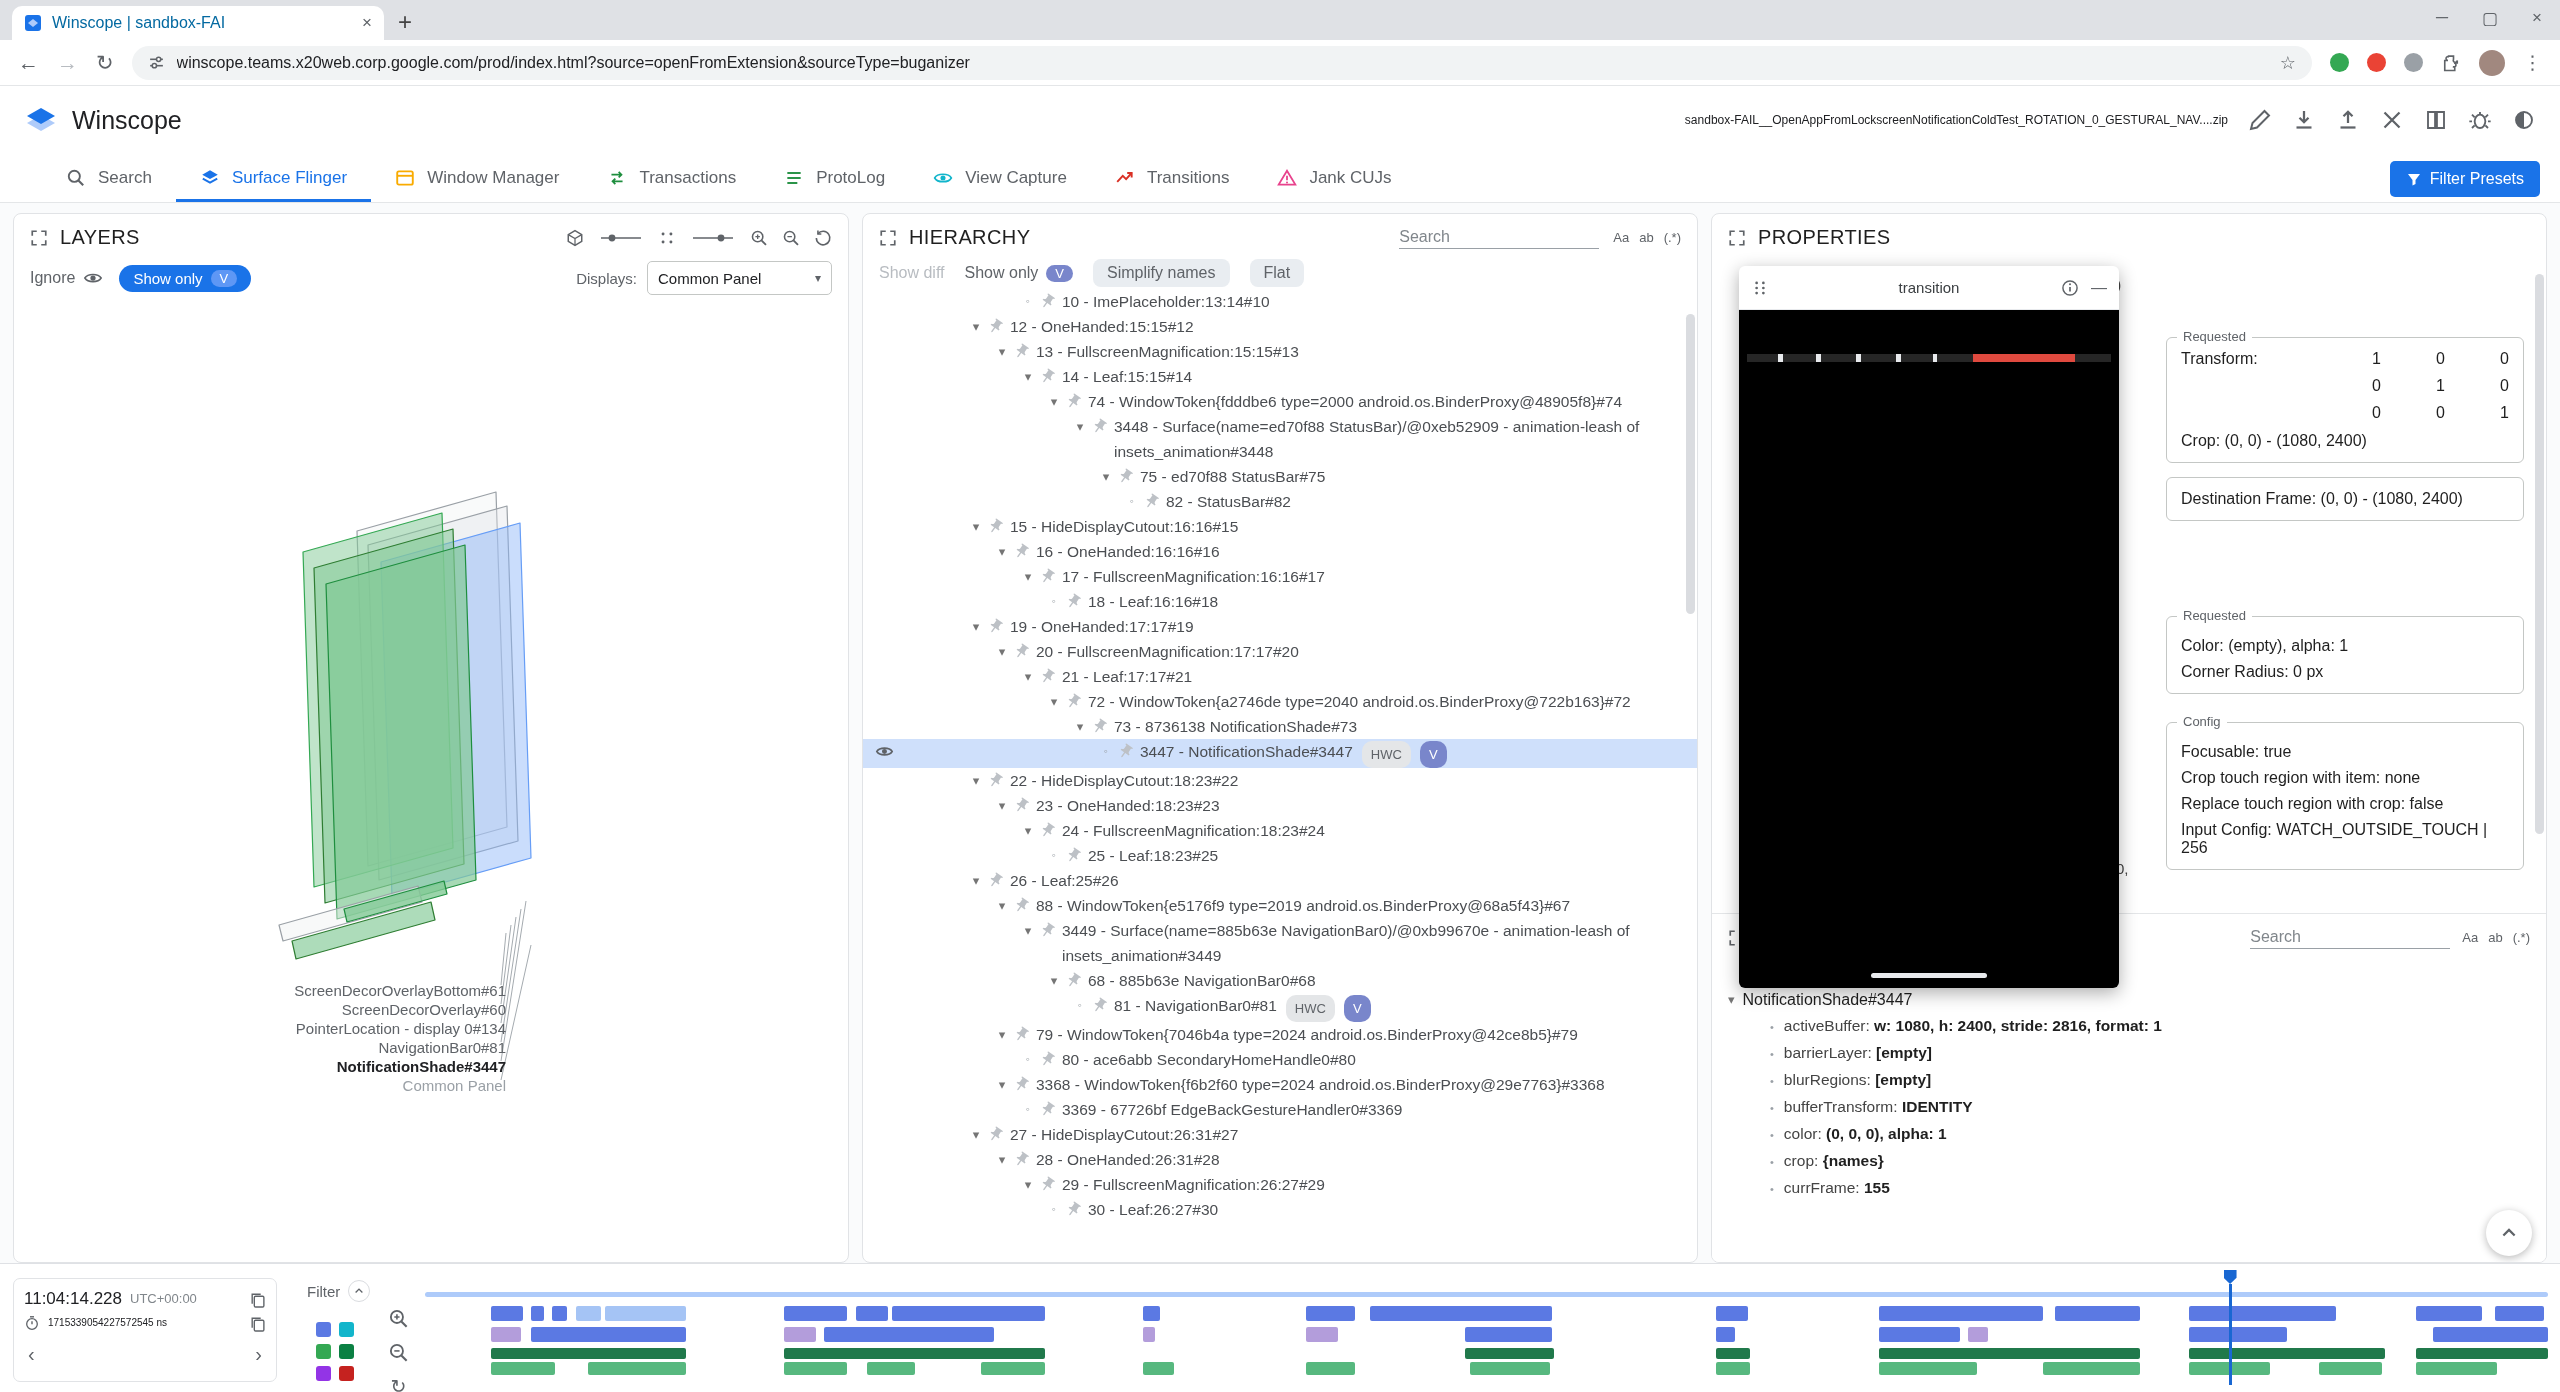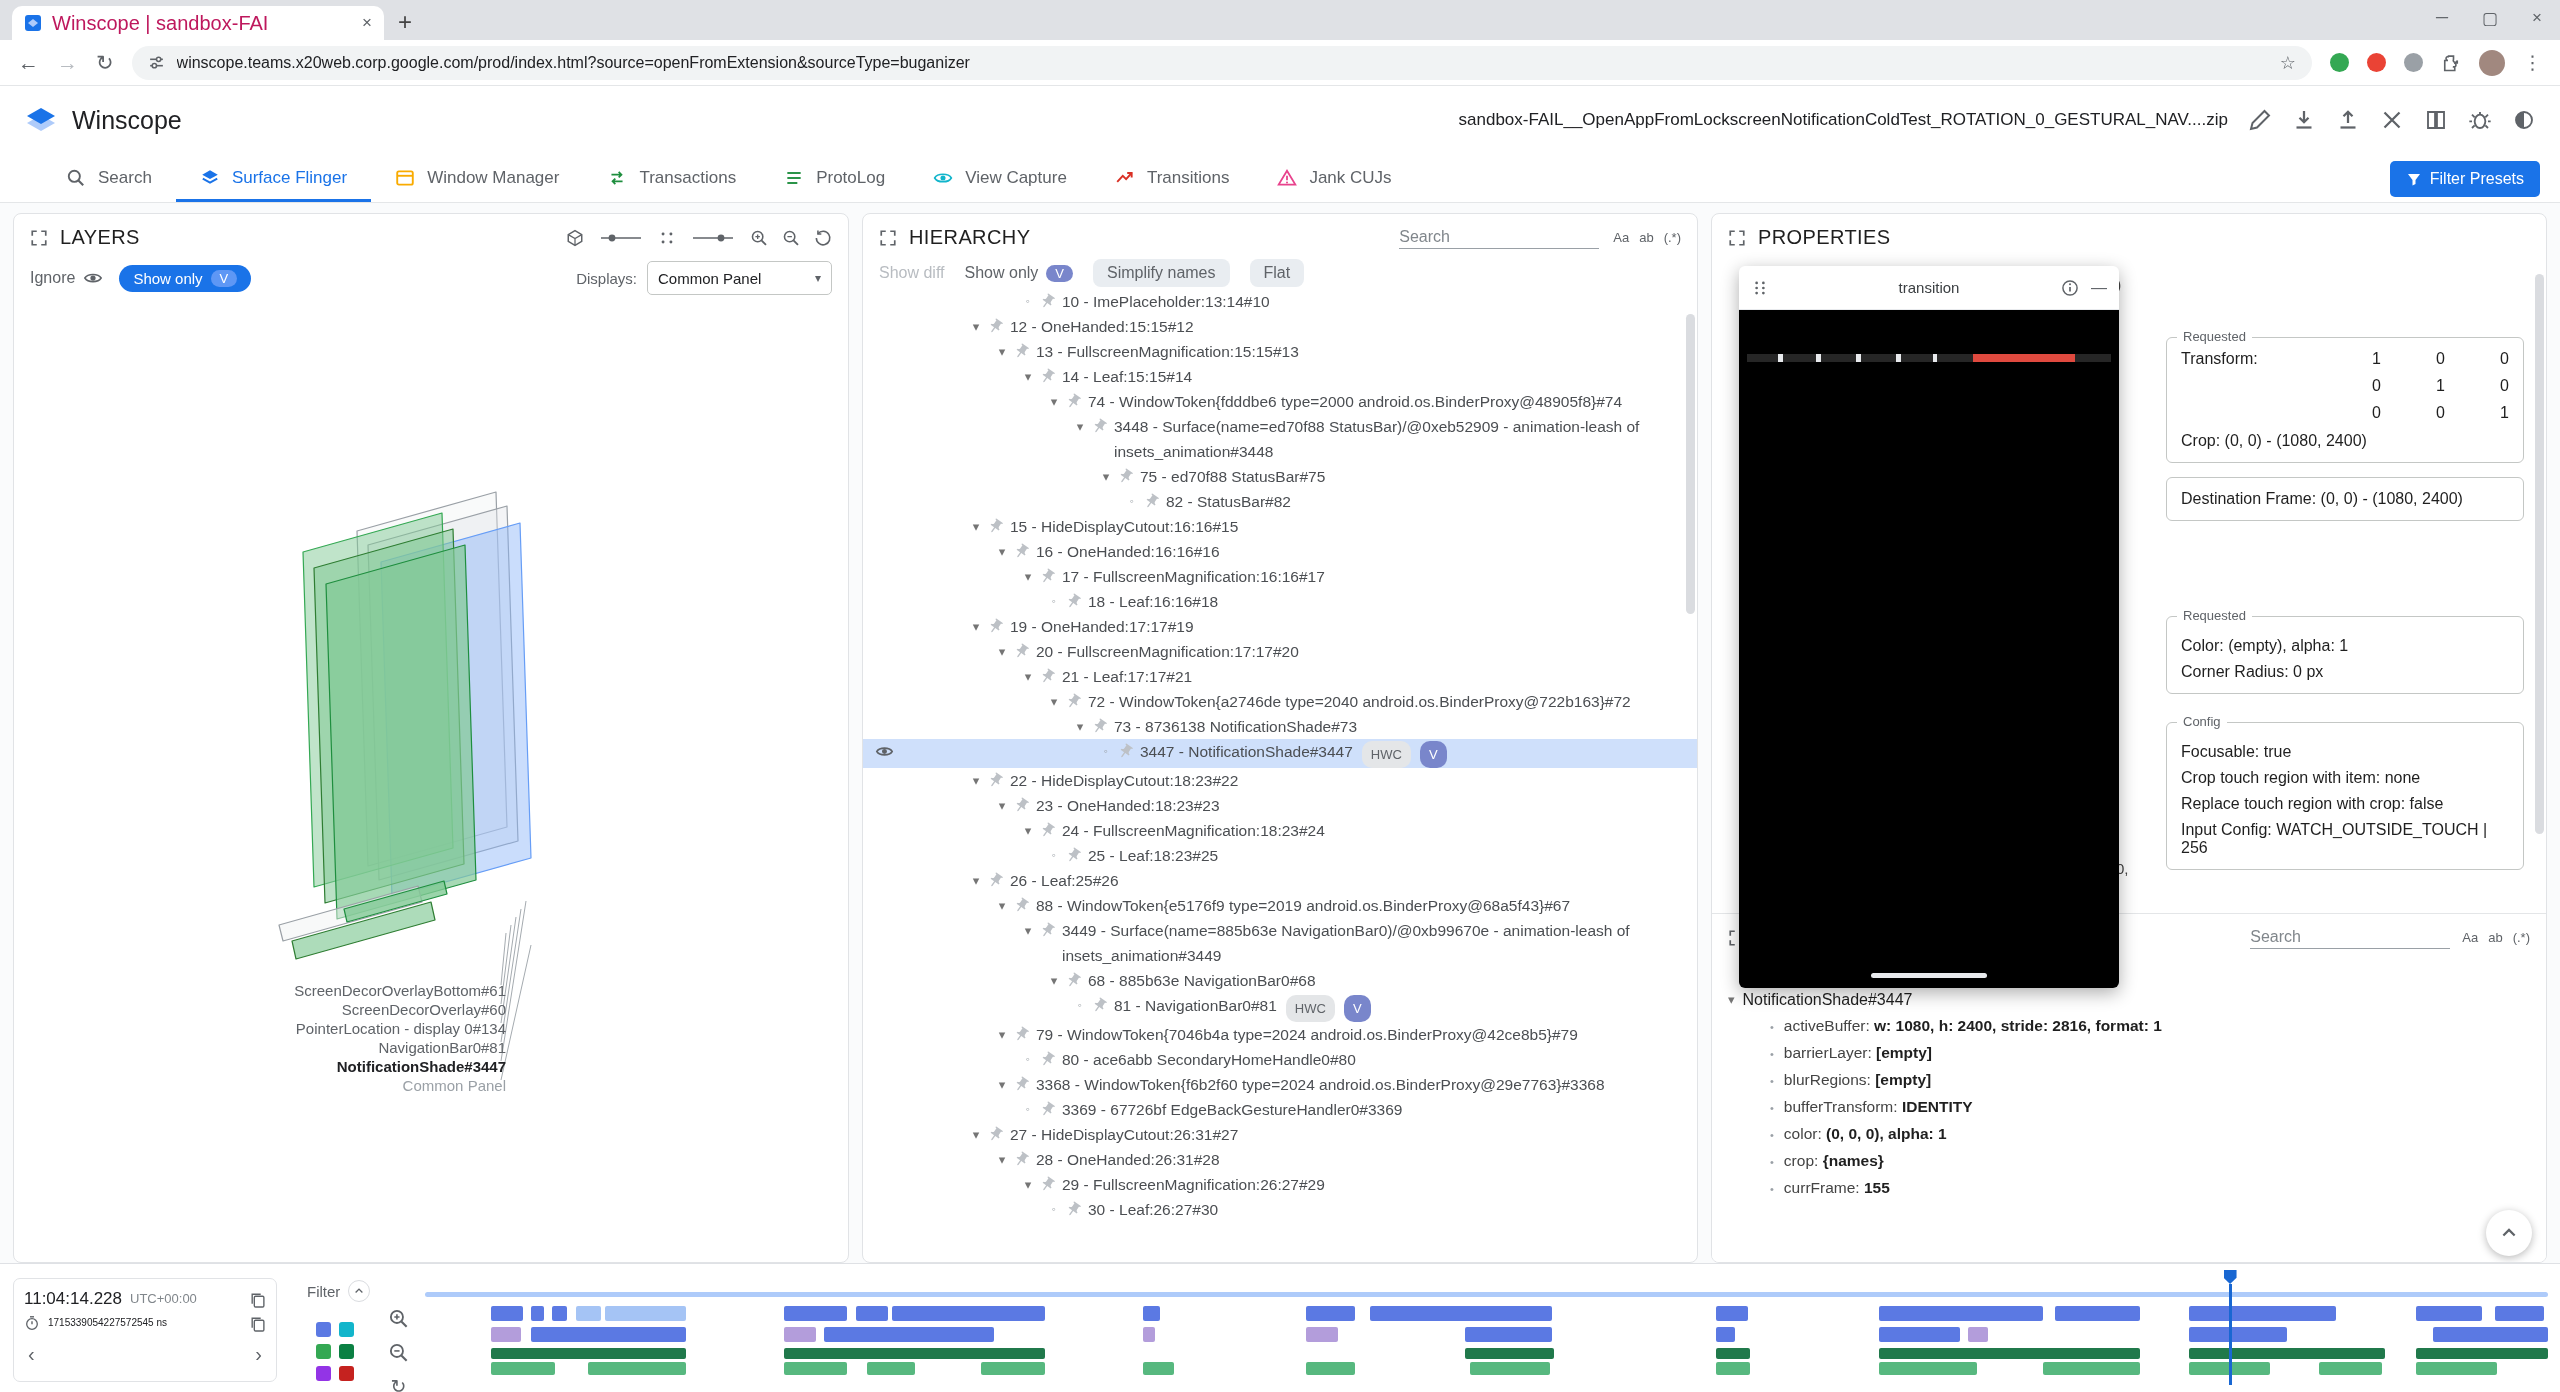--- a/index.html
+++ b/index.html
@@ -4,41 +4,41 @@
 <style>
   * { box-sizing: border-box; margin: 0; padding: 0; }
   html,body { width:2560px; height:1392px; overflow:hidden; font-family:"Liberation Sans",sans-serif; background:#fff; color:#202124; }
   .i { display:inline-flex; align-items:center; justify-content:center; }
   .i svg { width:100%; height:100%; display:block; }
 
   
   .tabstrip { height:40px; background:#dfe1e5; display:flex; align-items:flex-end; padding-left:12px; position:relative; }
   .btab { width:372px; height:34px; background:#fff; border-radius:10px 10px 0 0; display:flex; align-items:center; gap:10px; padding:0 12px; }
   .btab-fav { width:18px; height:18px; }
-  .btab-title { font-size:20px; color:#be185d; flex:1; white-space:nowrap; overflow:hidden; }
+  .btab-title { font-size:16px; color:#0369a1; flex:1; white-space:nowrap; overflow:hidden; }
   .btab-close { font-size:17px; color:#5f6368; }
   .newtab { font-size:24px; color:#444; margin:0 0 4px 14px; }
   .wincontrols { position:absolute; right:18px; top:8px; display:flex; gap:34px; color:#5f6368; font-size:17px; }
 
   .urlbar { height:46px; background:#fff; display:flex; align-items:center; gap:18px; padding:0 18px; border-bottom:1px solid #e4e6e8; }
   .navbtn { font-size:21px; color:#5f6368; }
   .navbtn.dis { color:#b8bcc1; }
   .omnibox { flex:1; height:34px; background:#f1f3f4; border-radius:17px; display:flex; align-items:center; gap:12px; padding:0 16px; }
   .omni-url { flex:1; font-size:16px; color:#202124; white-space:nowrap; overflow:hidden; }
   .star { font-size:18px; color:#5f6368; }
   .extdot { width:19px; height:19px; border-radius:50%; }
   .avatar { width:26px; height:26px; border-radius:50%; background:#a1887f; }
   .kebab { font-size:19px; color:#5f6368; }
 
   
   .wheader { height:68px; display:flex; align-items:center; padding:0 24px; gap:14px; }
   .wlogo { width:34px; height:30px; }
   .wname { font-size:25px; font-weight:500; color:#202124; }
   .wright { margin-left:auto; display:flex; align-items:center; gap:20px; }
-  .fname { font-size:17px; color:#202124; }
+  .fname { font-size:12px; color:#202124; }
   .hicon { width:24px; height:24px; color:#5f6368; }
 
   .tabbar { height:49px; border-bottom:1px solid #e4e6e8; display:flex; align-items:center; padding-left:42px; position:relative; }
   .vtab { height:100%; display:flex; align-items:center; gap:12px; padding:0 24px; font-size:17px; color:#5f6368; cursor:pointer; }
   .vtab .ticon { width:20px; height:20px; }
   .vtab.active { color:#1a73e8; box-shadow:inset 0 -3px 0 #1a73e8; }
   .presets { position:absolute; right:20px; top:7px; height:36px; background:#1a73e8; color:#fff; border:none; border-radius:5px; font-size:16px; padding:0 16px; display:flex; align-items:center; gap:8px; font-family:inherit; }
   .presets .i { width:16px; height:16px; }
 
   

